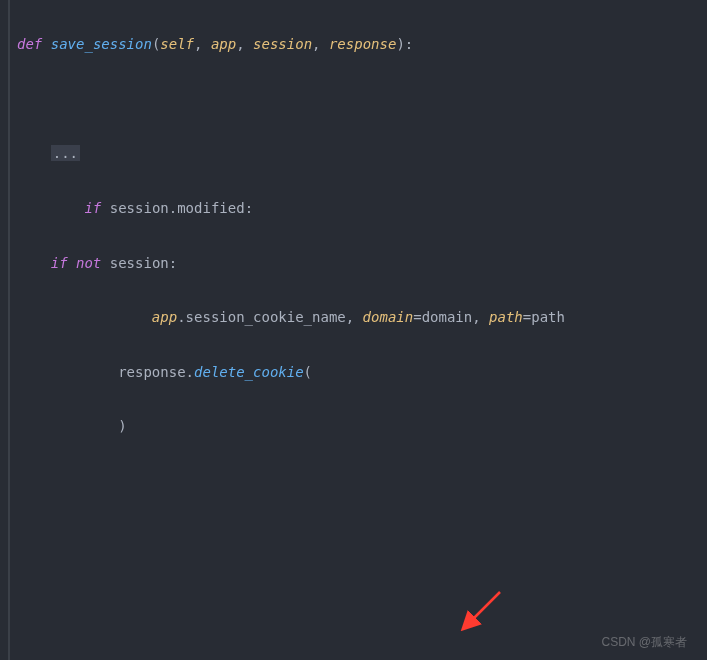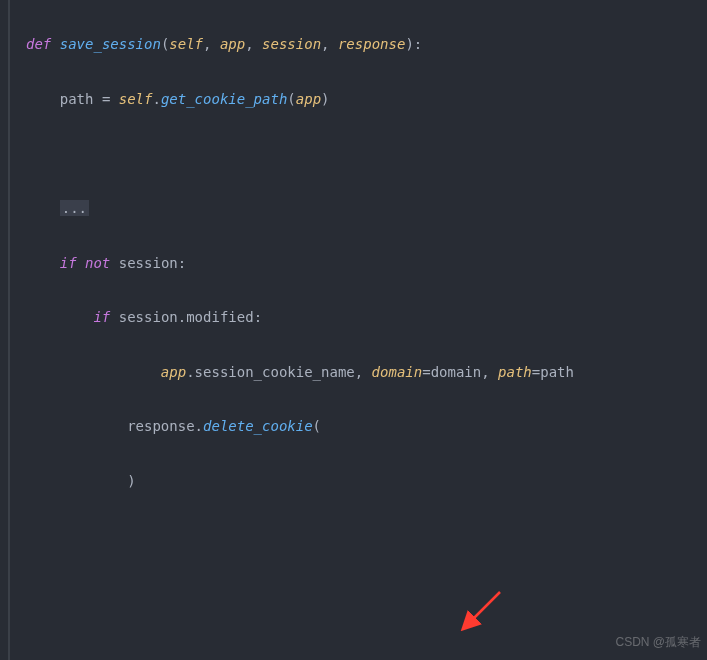--- a/index.html
+++ b/index.html
@@ -15,57 +15,56 @@
     overflow: hidden;
     position: relative;
   }
   .code-block {
     padding: 4px 0 0 0;
     border-left: 2px solid #3b4048;
     margin-left: 8px;
     white-space: pre;
     font-style: italic;
   }
-  .line { display: block; padding-left: 16px; }
+  .line { display: block; padding-left: 7px; }
   .kw   { color: #c678dd; }           
   .fn   { color: #61afef; }           
   .self, .param, .arg { color: #e5c07b; }
   .punct{ color: #abb2bf; font-style: normal; }
   .dot  { color: #abb2bf; font-style: normal;}
   .prop { color: #abb2bf; font-style: normal;}
   .hlbox{
     background:#3a3f4b;
     color:#abb2bf;
     padding: 0 2px;
     font-style: normal;
   }
   .watermark{
     position:absolute;
-    right:6px;
+    right:20px;
     bottom:6px;
     font-size:12px;
     color:rgba(220,220,220,0.35);
     font-family: sans-serif;
     font-style: normal;
   }
   .arrow{
     position:absolute;
     pointer-events:none;
   }
 </style>
 </head>
 <body>
 
 <div class="code-block">
 <span class="line"><span class="kw">def</span> <span class="fn">save_session</span><span class="punct">(</span><span class="self">self</span><span class="punct">, </span><span class="param">app</span><span class="punct">, </span><span class="param">session</span><span class="punct">, </span><span class="param">response</span><span class="punct">):</span></span>
-<span class="line">    <span class="prop">path</span> <span class="punct">=</span> <span class="self">self</span><span class="dot">.</span><span class="fn">get_cookie_path</span><span class="punct">(</span><span class="arg">app</span><span class="punct">)</span></span>
 <span class="line"> </span>
 <span class="line">    <span class="hlbox">...</span></span>
+<span class="line">        <span class="kw">if</span> <span class="prop">session</span><span class="dot">.</span><span class="prop">modified</span><span class="punct">:</span></span>
 <span class="line">    <span class="kw">if</span> <span class="kw">not</span> <span class="prop">session</span><span class="punct">:</span></span>
-<span class="line">        <span class="kw">if</span> <span class="prop">session</span><span class="dot">.</span><span class="prop">modified</span><span class="punct">:</span></span>
 <span class="line">                <span class="arg">app</span><span class="dot">.</span><span class="prop">session_cookie_name</span><span class="punct">, </span><span class="arg">domain</span><span class="punct">=</span><span class="prop">domain</span><span class="punct">, </span><span class="arg">path</span><span class="punct">=</span><span class="prop">path</span></span>
 <span class="line">            <span class="prop">response</span><span class="dot">.</span><span class="fn">delete_cookie</span><span class="punct">(</span></span>
 <span class="line">            <span class="punct">)</span></span>
 <span class="line"> </span>
 
 
 
 
 
 

